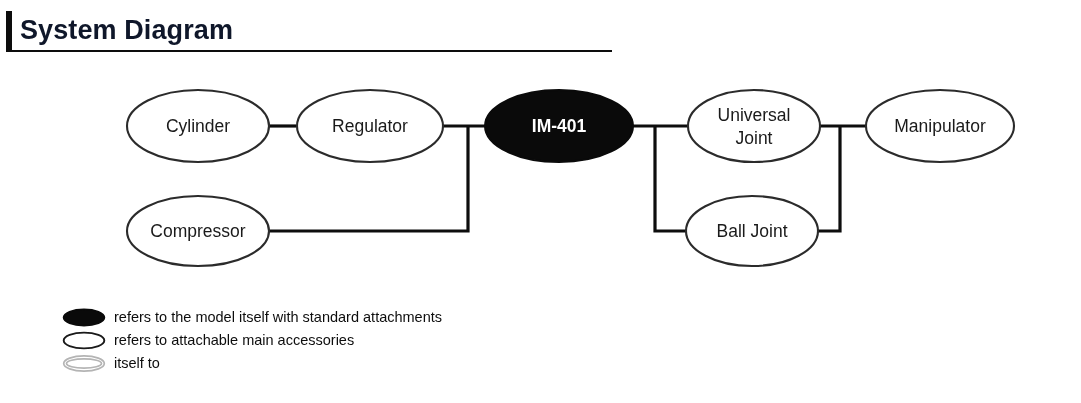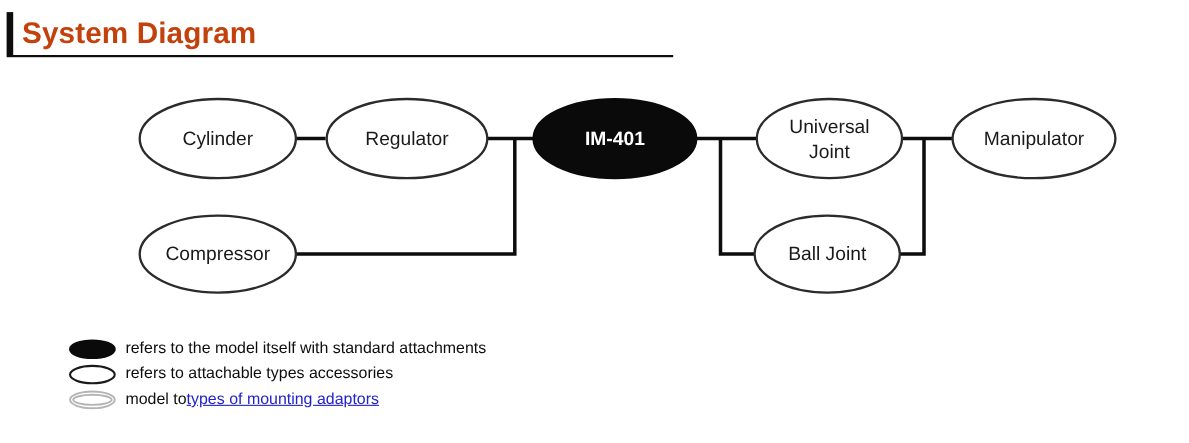--- a/index.html
+++ b/index.html
@@ -34,21 +34,21 @@
   }
   #page-title {
     position: absolute;
     left: 20px;
     top: 13px;
     font-size: 27px;
     font-weight: bold;
     letter-spacing: 0.1px;
     line-height: 34px;
     white-space: nowrap;
-    color: #c2410c;
+    color: #0f172a;
   }
   #title-rule {
     position: absolute;
     left: 6px;
     top: 50px;
     width: 606px;
     height: 2px;
     background: #0d0d0d;
   }
 
@@ -206,27 +206,26 @@
     </span>
     <span class="legend-text">refers to the model itself with standard attachments</span>
   </div>
 
   <div class="legend-row">
     <span class="legend-swatch">
       <svg width="44" height="19" viewBox="0 0 44 19">
         <ellipse class="sw-outline" cx="22" cy="9.5" rx="20.3" ry="7.9"></ellipse>
       </svg>
     </span>
-    <span class="legend-text">refers to attachable types accessories</span>
+    <span class="legend-text">refers to attachable main accessories</span>
   </div>
 
   <div class="legend-row">
     <span class="legend-swatch">
       <svg width="44" height="19" viewBox="0 0 44 19">
         <ellipse class="sw-light" cx="22" cy="9.5" rx="20.3" ry="7.6"></ellipse>
         <ellipse class="sw-light" cx="22" cy="9.5" rx="17.5" ry="4.6"></ellipse>
       </svg>
     </span>
-    <span class="legend-text">model to </span>
-      <a class="legend-text legend-link" href="#">types of mounting adaptors</a>
+    <span class="legend-text">itself to </span>
   </div>
 
 </div>
 
 </body></html>

